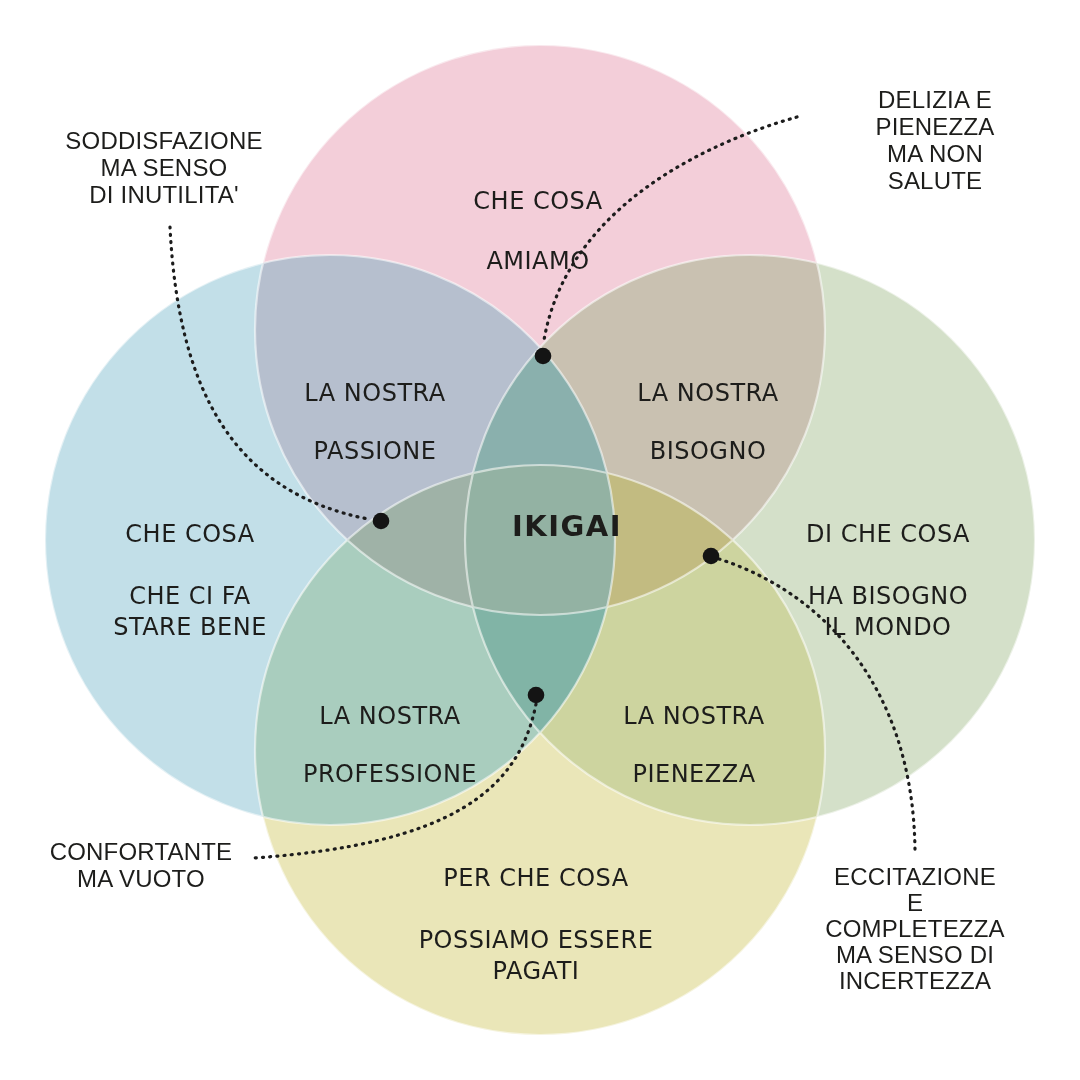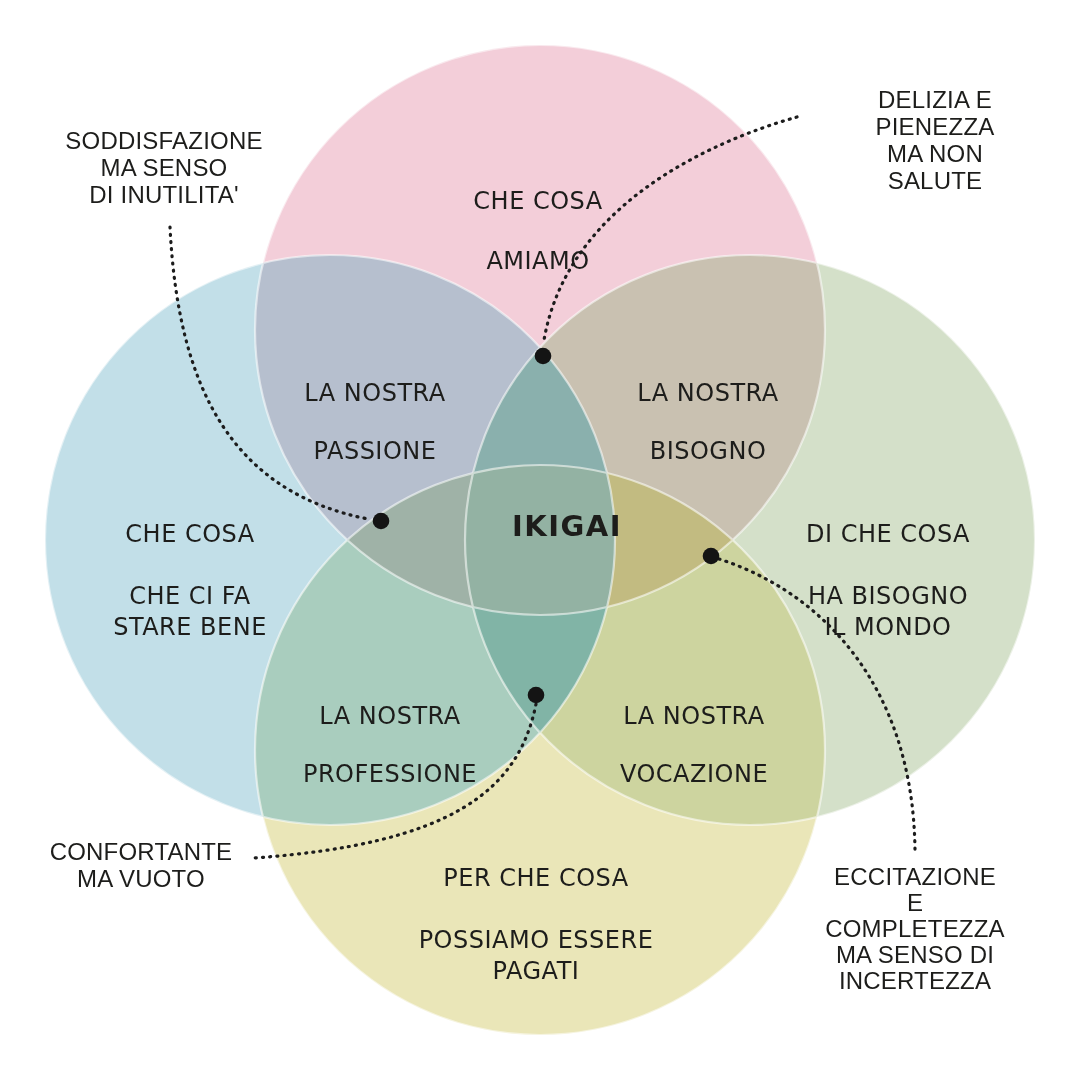--- a/index.html
+++ b/index.html
@@ -138,21 +138,21 @@
     <div class="b">BISOGNO</div>
   </div>
 
   <div class="lbl lens" style="left:390px;top:673px;">
     <div>LA NOSTRA</div>
     <div class="b">PROFESSIONE</div>
   </div>
 
   <div class="lbl lens" style="left:694px;top:673px;">
     <div>LA NOSTRA</div>
-    <div class="b">VOCAZIONE</div>
+    <div class="b">PIENEZZA</div>
   </div>
 
   <div class="ikigai" style="left:567px;top:509px;">IKIGAI</div>
 
   <div class="ann" style="left:164px;top:127px;">SODDISFAZIONE
 MA SENSO
 DI INUTILITA'</div>
   <div class="ann" style="left:935px;top:86px;">DELIZIA E PIENEZZA
 MA NON SALUTE</div>
   <div class="ann" style="left:141px;top:838px;">CONFORTANTE

